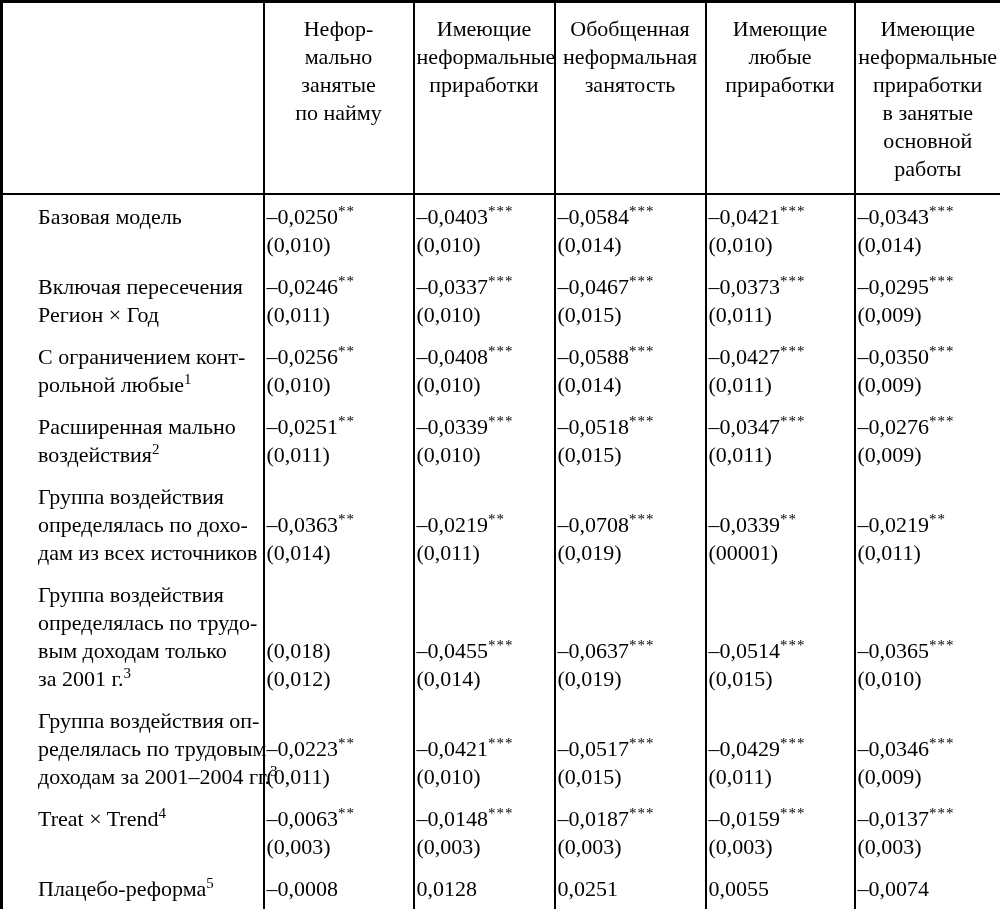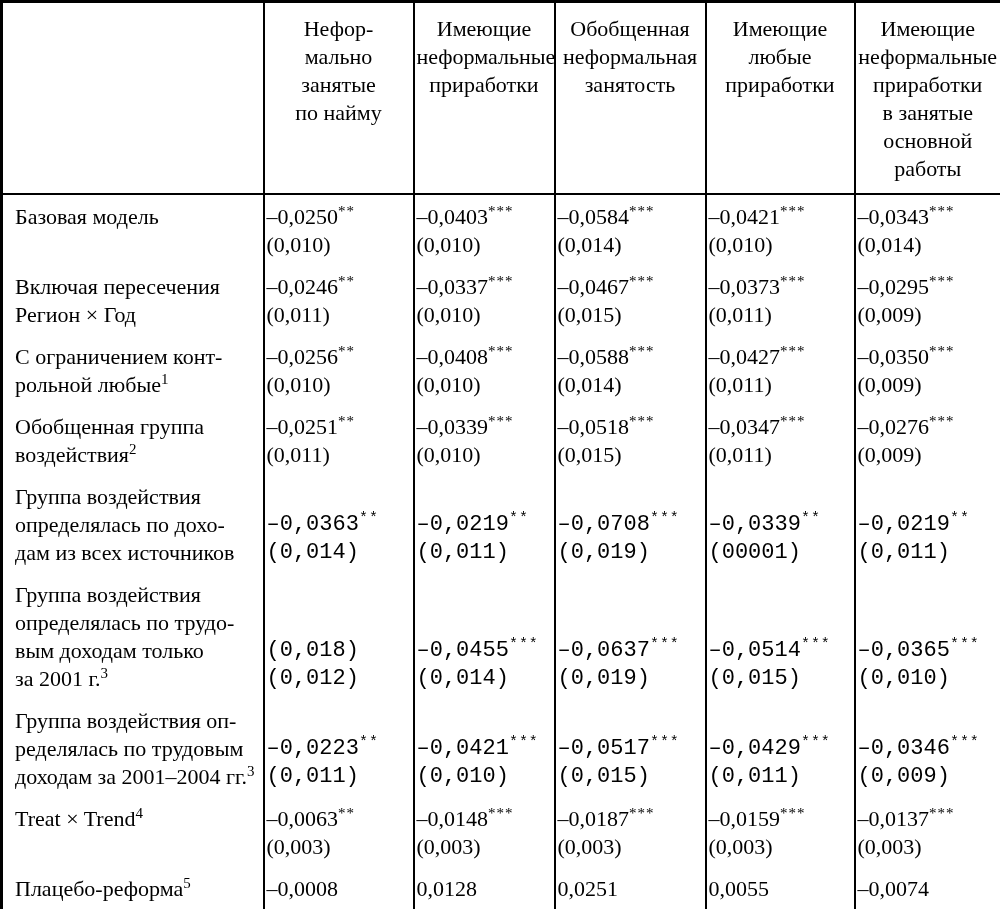--- a/index.html
+++ b/index.html
@@ -42,29 +42,29 @@
   thead th .hdr-line {
     white-space: nowrap;
   }
   td.lbl {
     vertical-align: top;
     text-align: left;
     padding: 8px 2px 6px 12px;
   }
   .lbl-line {
     white-space: nowrap;
+    margin-left: 23px;
   }
   td.num {
     vertical-align: top;
     text-align: left;
     padding: 8px 26px 6px 2px;
   }
   td.num.vbottom {
     vertical-align: bottom;
-    font-family: Liberation Mono, monospace;
   }
   .val, .se {
     white-space: nowrap;
     line-height: 28px;
   }
   sup {
     line-height: 0;
   }
   sup.stars {
     font-size: 68%;
@@ -194,21 +194,21 @@
             <div class="val"><span>–0,0427</span><sup class="stars">***</sup></div>
             <div class="se">(0,011)</div>
           </td>
           <td class="num">
             <div class="val"><span>–0,0350</span><sup class="stars">***</sup></div>
             <div class="se">(0,009)</div>
           </td>
         </tr>
         <tr>
           <td class="lbl">
-            <div class="lbl-line"><span>Обобщенная группа</span></div>
+            <div class="lbl-line"><span>Расширенная мально</span></div>
             <div class="lbl-line"><span>воздействия</span><sup class="fnote">2</sup></div>
           </td>
           <td class="num">
             <div class="val"><span>–0,0251</span><sup class="stars">**</sup></div>
             <div class="se">(0,011)</div>
           </td>
           <td class="num">
             <div class="val"><span>–0,0339</span><sup class="stars">***</sup></div>
             <div class="se">(0,010)</div>
           </td>

